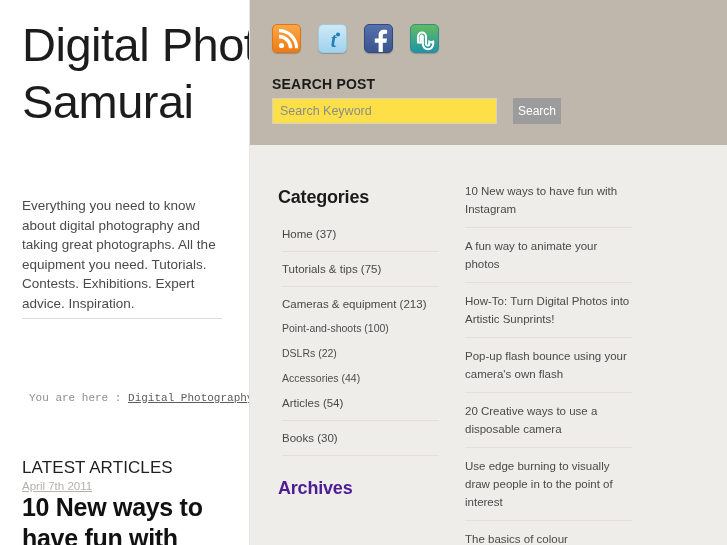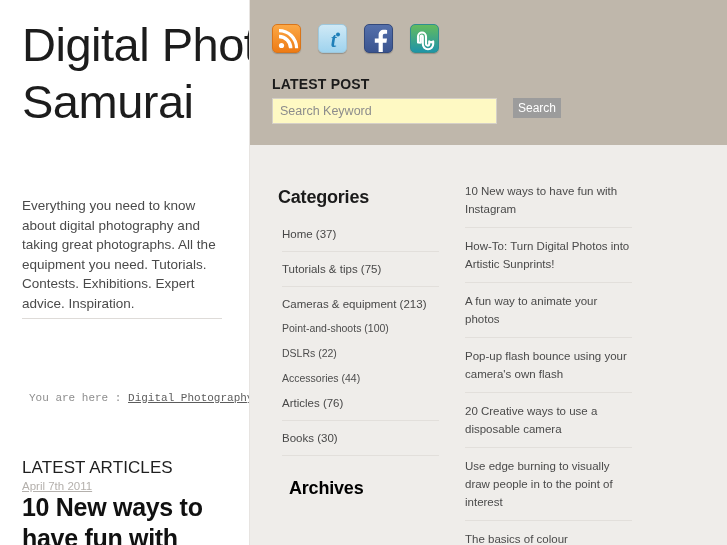--- a/index.html
+++ b/index.html
@@ -184,38 +184,38 @@
     color: #1b1b1b;
     letter-spacing: 0.2px;
   }
 
   .search-input {
     position: absolute;
     left: 22px;
     top: 98px;
     width: 225px;
     height: 26px;
-    background: #fef9c3;
+    background: #fde047;
     border: 1px solid #d5d0c8;
     box-sizing: border-box;
     font-family: "Liberation Sans", sans-serif;
     font-size: 12.5px;
     color: #7e7e7e;
     padding: 0 7px;
     outline: none;
     border-radius: 0;
   }
   .search-input::placeholder { color: #8c8c8c; opacity: 1; }
 
   .search-button {
     position: absolute;
     left: 263px;
     top: 98px;
     width: 48px;
-    height: 20px;
+    height: 26px;
     background: #9c9c9c;
     border: none;
     color: #ffffff;
     font-family: "Liberation Sans", sans-serif;
     font-size: 12px;
     cursor: pointer;
     padding: 0;
     border-radius: 0;
   }
 
@@ -260,23 +260,23 @@
     color: #4a4a4a;
     padding: 0 0 9px 0;
     border-bottom: 1px solid #e2dfdb;
     margin-bottom: 9px;
   }
   .rec-item:last-child { border-bottom: none; }
 
   .archives-head {
     font-size: 18px;
     font-weight: bold;
-    color: #000000;
+    color: #4c1d95;
     letter-spacing: -0.2px;
-    margin: 22px 0 20px 11px;
+    margin: 22px 0 20px 0;
     line-height: 20px;
   }
 </style>
 </head>
 <body>
 
 <div id="page">
 
   <div class="site-col">
 
@@ -326,49 +326,49 @@
         </a>
 
         <a class="social-icon ico-stumbleupon">
           <svg width="29" height="29" viewBox="0 0 29 29">
             <path d="M7 17.5v-6a4 4 0 0 1 8 0v7.5a1.6 1.6 0 0 0 3.2 0v-2.6l2 1 2-1v2.7a5.2 5.2 0 0 1-10.4 0v-7.4a1.1 1.1 0 0 0-2.2 0v6z" fill="none" stroke="#ffffff" stroke-width="2.1" stroke-linejoin="round" stroke-linecap="round"></path>
           </svg>
         </a>
 
       </div>
 
-      <div class="search-label">LATEST POST</div>
+      <div class="search-label">SEARCH POST</div>
 
       <input class="search-input" type="text" placeholder="Search Keyword" style="">
 
       <button class="search-button">Search</button>
     </div>
 
     <div class="col col-categories">
       <div class="col-head">Categories</div>
       <ul class="cat-list" id="cat-list">
           <li class="cat-item with-rule">Home (37)</li>
           <li class="cat-item with-rule">Tutorials &amp; tips (75)</li>
           <li class="cat-item">Cameras &amp; equipment (213)</li>
           <li class="cat-item sub">Point-and-shoots (100)</li>
           <li class="cat-item sub">DSLRs (22)</li>
           <li class="cat-item sub">Accessories (44)</li>
-          <li class="cat-item with-rule">Articles (76)</li>
+          <li class="cat-item with-rule">Articles (54)</li>
           <li class="cat-item with-rule">Books (30)</li>
         </ul>
 
       <div class="archives-head">Archives</div>
 
     </div>
 
     <div class="col col-recent">
       <ul class="rec-list" id="rec-list">
           <li class="rec-item">10 New ways to have fun with Instagram</li>
+          <li class="rec-item">A fun way to animate your photos</li>
           <li class="rec-item">How-To: Turn Digital Photos into Artistic Sunprints!</li>
-          <li class="rec-item">A fun way to animate your photos</li>
           <li class="rec-item">Pop-up flash bounce using your camera's own flash</li>
           <li class="rec-item">20 Creative ways to use a disposable camera</li>
           <li class="rec-item">Use edge burning to visually draw people in to the point of interest</li>
           <li class="rec-item">The basics of colour management for colour accuracy</li>
         </ul>
     </div>
 
   </div>
 </div>
 

